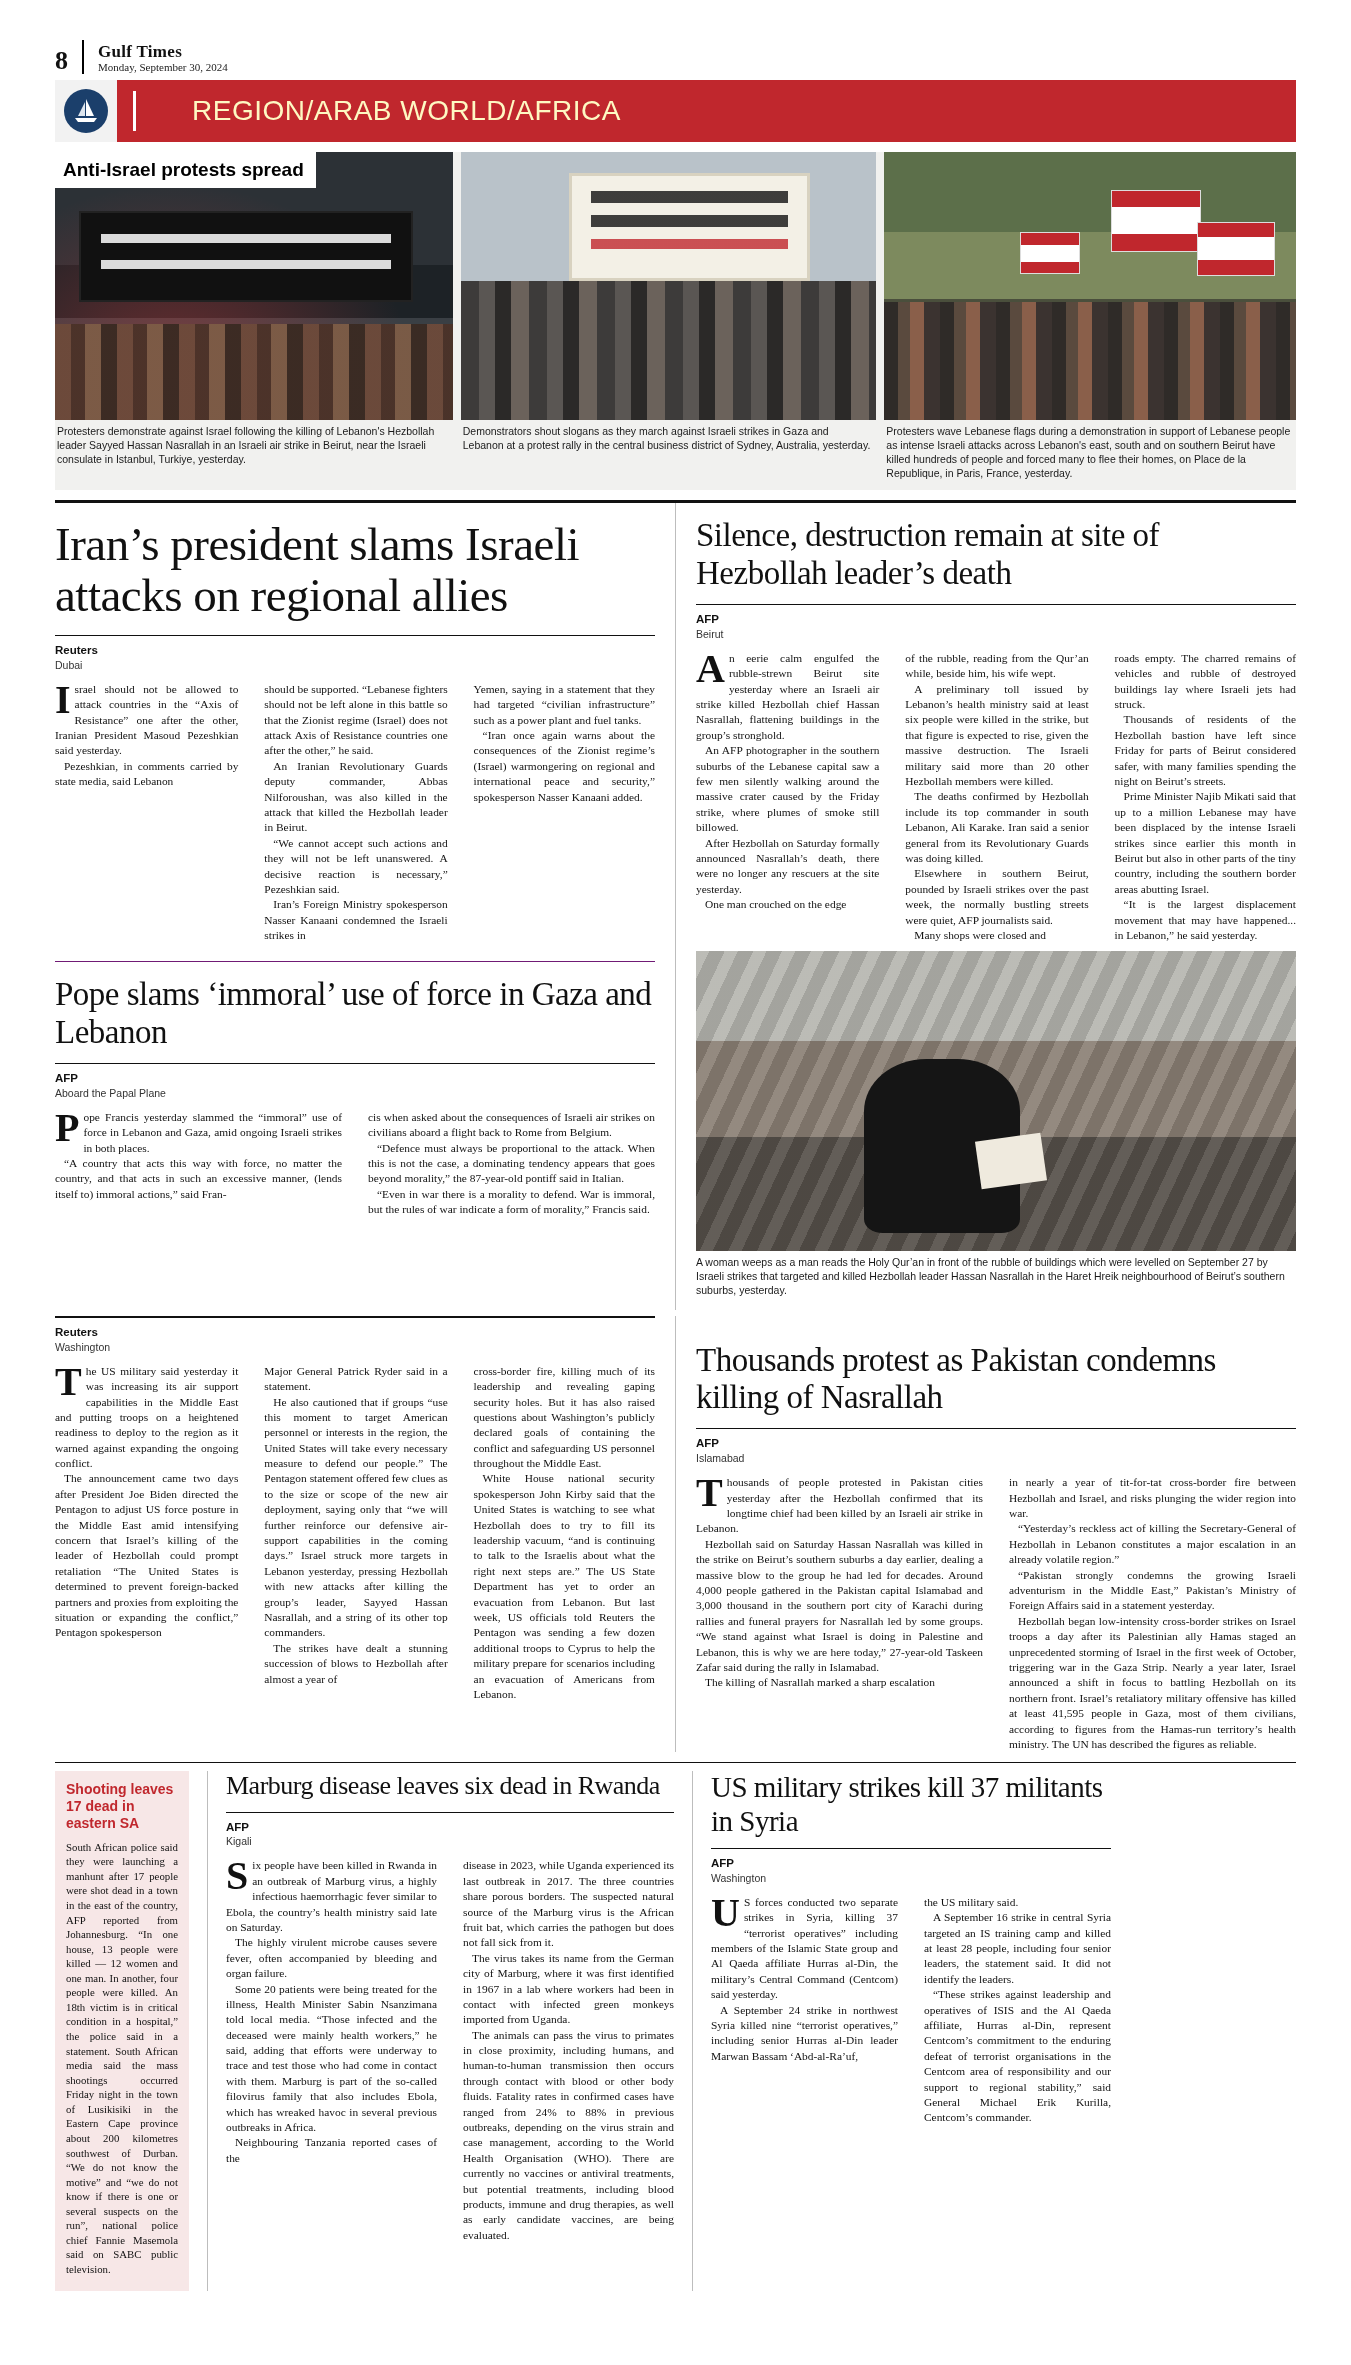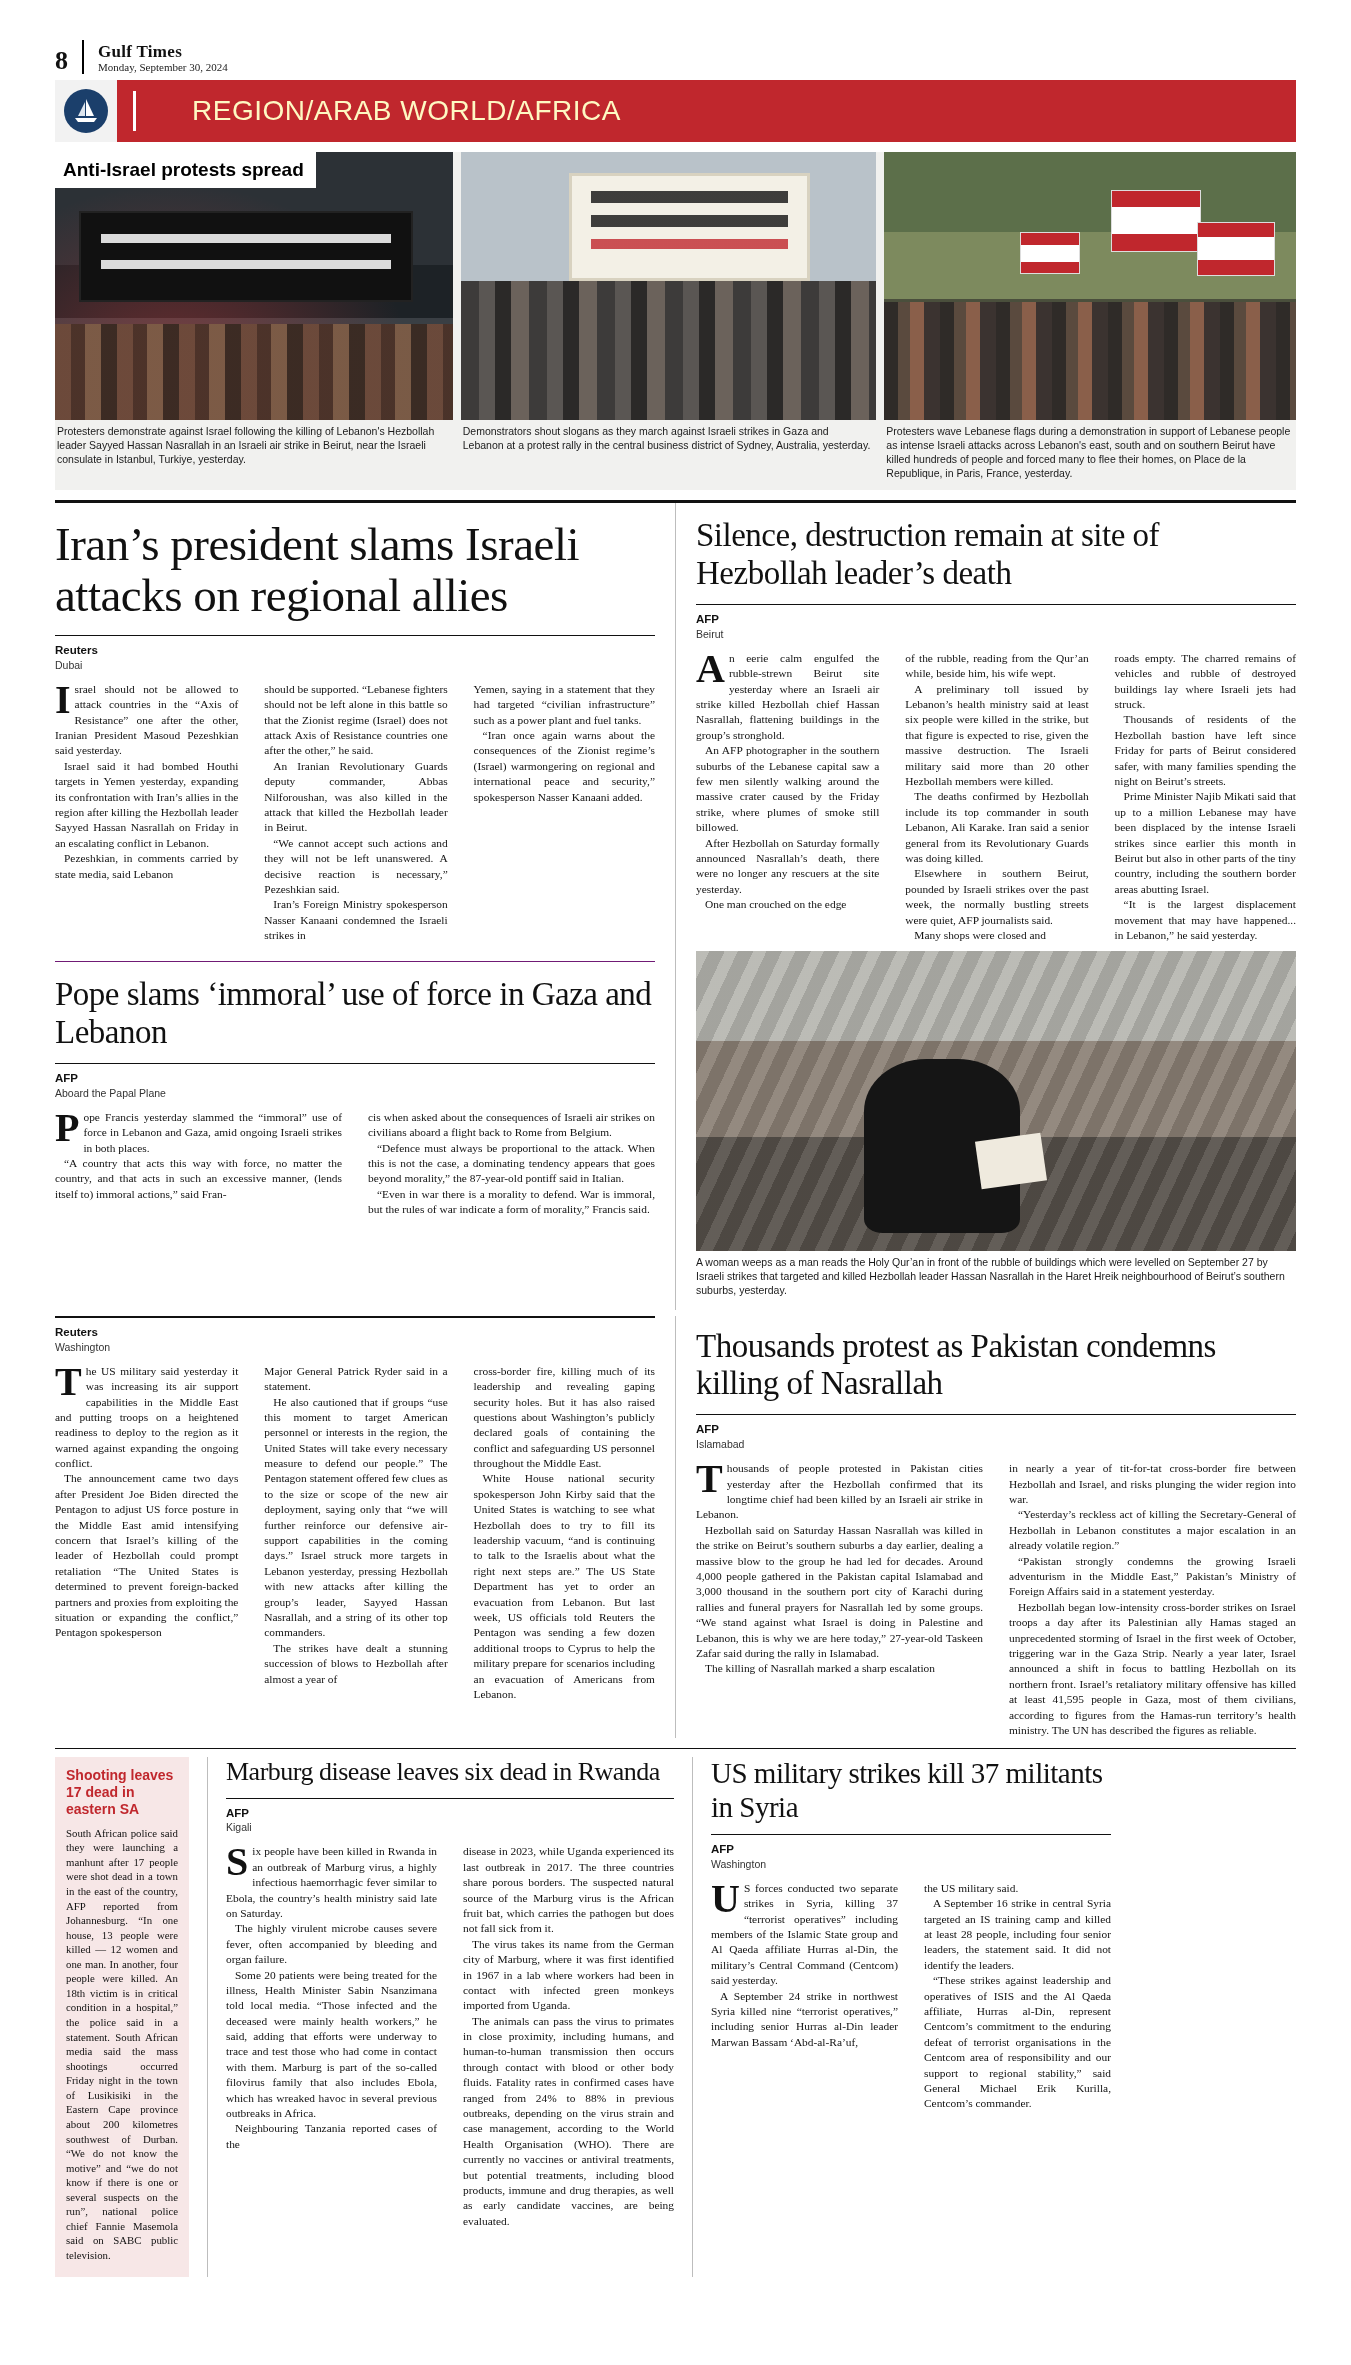--- a/index.html
+++ b/index.html
@@ -168,21 +168,20 @@
       <div>
         <h1 class="head head-xl">Iran’s president slams Israeli attacks on regional allies</h1>
         <div class="hr-thin"></div>
         <div class="byline">
           <span>Reuters</span><br>
           <span class="loc">Dubai</span>
         </div>
         <div class="cols">
           <div class="body" style="width:184px;">
             <p class="first dropcap">Israel should not be allowed to attack countries in the “Axis of Resistance” one after the other, Iranian President Masoud Pezeshkian said yesterday.</p>
-            <p>Israel said it had bombed Houthi targets in Yemen yesterday, expanding its confrontation with Iran’s allies in the region after killing the Hezbollah leader Sayyed Hassan Nasrallah on Friday in an escalating conflict in Lebanon.</p>
             <p>Pezeshkian, in comments carried by state media, said Lebanon</p>
           </div>
           <div class="colgap"></div>
           <div class="body" style="width:184px;">
             <p class="first">should be supported. “Lebanese fighters should not be left alone in this battle so that the Zionist regime (Israel) does not attack Axis of Resistance countries one after the other,” he said.</p>
             <p>An Iranian Revolutionary Guards deputy commander, Abbas Nilforoushan, was also killed in the attack that killed the Hezbollah leader in Beirut.</p>
             <p>“We cannot accept such actions and they will not be left unanswered. A decisive reaction is necessary,” Pezeshkian said.</p>
             <p>Iran’s Foreign Ministry spokesperson Nasser Kanaani condemned the Israeli strikes in</p>
           </div>
           <div class="colgap"></div>
@@ -286,21 +285,21 @@
           <p>White House national security spokesperson John Kirby said that the United States is watching to see what Hezbollah does to try to fill its leadership vacuum, “and is continuing to talk to the Israelis about what the right next steps are.” The US State Department has yet to order an evacuation from Lebanon. But last week, US officials told Reuters the Pentagon was sending a few dozen additional troops to Cyprus to help the military prepare for scenarios including an evacuation of Americans from Lebanon.</p>
         </div>
       </div>
     </div>
 
     <div class="colgap" style="width:20px;"></div>
     <div class="vrule"></div>
     <div class="colgap" style="width:20px;"></div>
 
     <div style="width:600px;">
-      <h2 class="head head-lg" style="margin-top:12px;">Thousands protest as Pakistan condemns killing of Nasrallah</h2>
+      <h2 class="head head-lg" style="margin-top:26px;">Thousands protest as Pakistan condemns killing of Nasrallah</h2>
       <div class="hr-thin"></div>
       <div class="byline">
         <span>AFP</span><br>
         <span class="loc">Islamabad</span>
       </div>
       <div class="cols">
         <div class="body" style="width:287px;">
           <p class="first dropcap">Thousands of people protested in Pakistan cities yesterday after the Hezbollah confirmed that its longtime chief had been killed by an Israeli air strike in Lebanon.</p>
           <p>Hezbollah said on Saturday Hassan Nasrallah was killed in the strike on Beirut’s southern suburbs a day earlier, dealing a massive blow to the group he had led for decades. Around 4,000 people gathered in the Pakistan capital Islamabad and 3,000 thousand in the southern port city of Karachi during rallies and funeral prayers for Nasrallah led by some groups. “We stand against what Israel is doing in Palestine and Lebanon, this is why we are here today,” 27-year-old Taskeen Zafar said during the rally in Islamabad.</p>
           <p>The killing of Nasrallah marked a sharp escalation</p>

